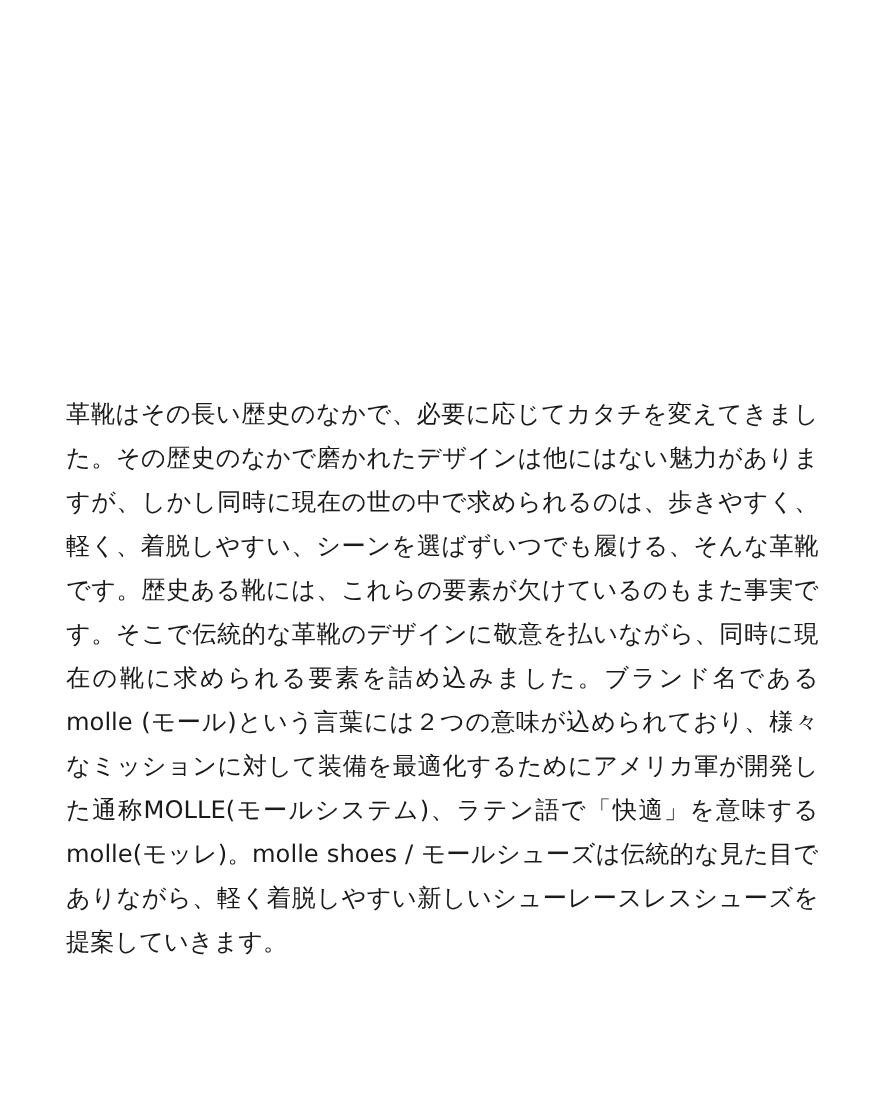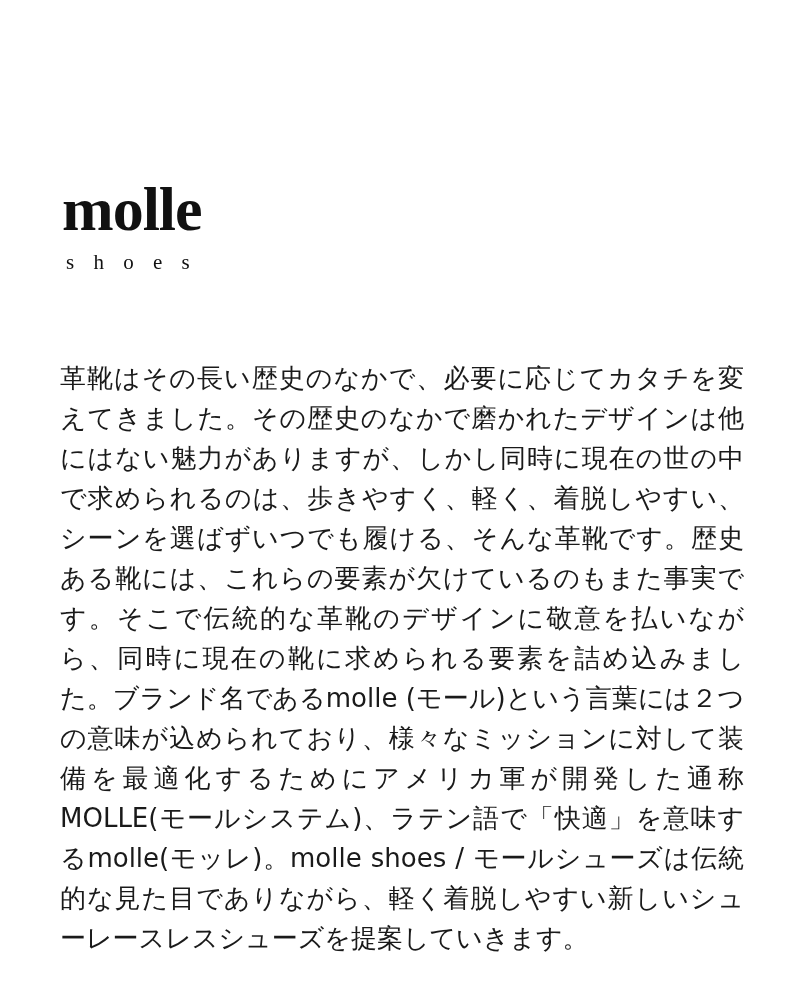--- a/index.html
+++ b/index.html
@@ -41,34 +41,30 @@
     letter-spacing: 7px;
     color: #111111;
     margin: 10px 0 0 4px;
   }
   .body-copy {
     position: absolute;
     left: 60px;
     top: 358px;
     width: 684px;
     font-family: "DejaVu Sans", sans-serif;
-    font-size: 26px;
+    font-size: 22px;
     line-height: 40px;
     color: #1a1a1a;
     text-align: justify;
     text-justify: inter-character;
     white-space: pre-wrap;
     word-break: break-word;
   }
 </style>
 </head>
 <body>
 
 <div class="page">
 
-  <div class="brand-block">
-    <div class="brand-name">molle</div>
-    <div class="brand-sub">s h o e s</div>
-  </div>
 
   <div class="body-copy">革靴はその長い歴史のなかで、必要に応じてカタチを変えてきました。その歴史のなかで磨かれたデザインは他にはない魅力がありますが、しかし同時に現在の世の中で求められるのは、歩きやすく、軽く、着脱しやすい、シーンを選ばずいつでも履ける、そんな革靴です。歴史ある靴には、これらの要素が欠けているのもまた事実です。そこで伝統的な革靴のデザインに敬意を払いながら、同時に現在の靴に求められる要素を詰め込みました。ブランド名であるmolle (モール)という言葉には２つの意味が込められており、様々なミッションに対して装備を最適化するためにアメリカ軍が開発した通称MOLLE(モールシステム)、ラテン語で「快適」を意味するmolle(モッレ)。molle shoes / モールシューズは伝統的な見た目でありながら、軽く着脱しやすい新しいシューレースレスシューズを提案していきます。</div>
 
 </div>
 
 </body></html>

